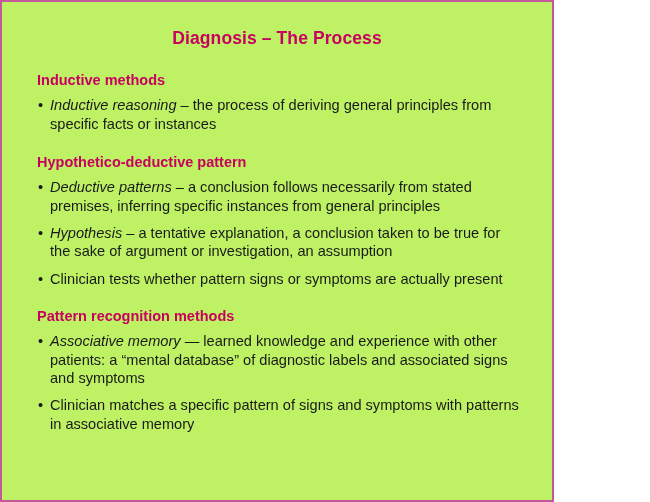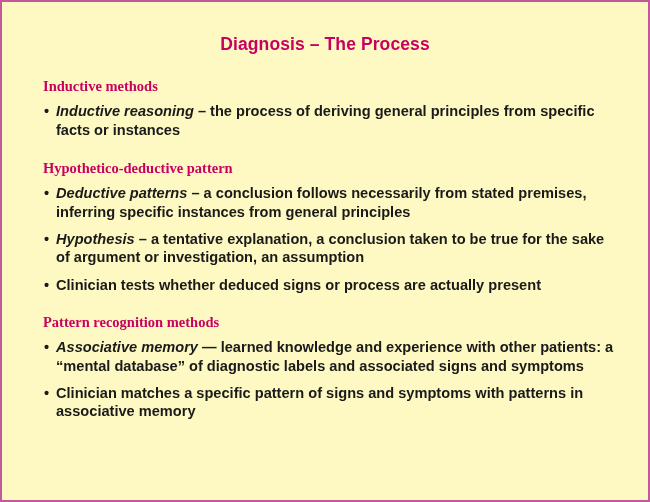--- a/index.html
+++ b/index.html
@@ -10,25 +10,25 @@
   body {
     width: 650px;
     height: 502px;
     font-family: "Liberation Sans", sans-serif;
     color: #000000;
     overflow: hidden;
   }
   .slide {
     position: relative;
     box-sizing: border-box;
-    width: 650px;
+    width: 554px;
     height: 502px;
-    background: #fef9c3;
+    background: #bef264;
     border: 2px solid #c3589a;
-    padding: 14px;
+    padding: 8px;
   }
   .slide-title {
     text-align: center;
     font-size: 17.5px;
     font-weight: bold;
     color: #c8005f;
     letter-spacing: 0.1px;
     margin: 19px 0 0 0;
     line-height: 1.1;
   }
@@ -38,36 +38,34 @@
   }
   .section {
     margin-bottom: 0;
   }
   .section-heading {
     font-size: 14.5px;
     font-weight: bold;
     color: #c8005f;
     margin: 0 0 7px 0;
     line-height: 1.18;
-    font-family: Liberation Serif, serif;
   }
   .bullet-list {
     list-style: none;
     margin: 0;
     padding: 0;
   }
   .bullet-item {
     position: relative;
     padding-left: 13px;
     font-size: 14.6px;
     line-height: 1.26;
     margin-bottom: 9px;
     color: #1a1a1a;
     text-indent: 0;
-    font-weight: bold;
   }
   .bullet-item::before {
     content: "\2022";
     position: absolute;
     left: 1px;
     top: 0;
     font-size: 14.6px;
     line-height: 1.26;
     color: #1a1a1a;
   }
@@ -93,21 +91,21 @@
       </ul>
     </div>
 
     <div class="sec-gap-1"></div>
 
     <div class="section">
       <div class="section-heading">Hypothetico-deductive pattern</div>
       <ul class="bullet-list">
         <li class="bullet-item"><span class="it">Deductive patterns</span><span> – a conclusion follows necessarily from stated premises, inferring specific instances from general principles</span></li>
         <li class="bullet-item"><span class="it">Hypothesis</span><span> – a tentative explanation, a conclusion taken to be true for the sake of argument or investigation, an assumption</span></li>
-        <li class="bullet-item"><span>Clinician tests whether deduced signs or process are actually present</span></li>
+        <li class="bullet-item"><span>Clinician tests whether pattern signs or symptoms are actually present</span></li>
       </ul>
     </div>
 
     <div class="sec-gap-2"></div>
 
     <div class="section">
       <div class="section-heading">Pattern recognition methods</div>
       <ul class="bullet-list">
         <li class="bullet-item"><span class="it">Associative memory</span><span> — learned knowledge and experience with other patients: a “mental database” of diagnostic labels and associated signs and symptoms</span></li>
         <li class="bullet-item"><span>Clinician matches a specific pattern of signs and symptoms with patterns in associative memory</span></li>

